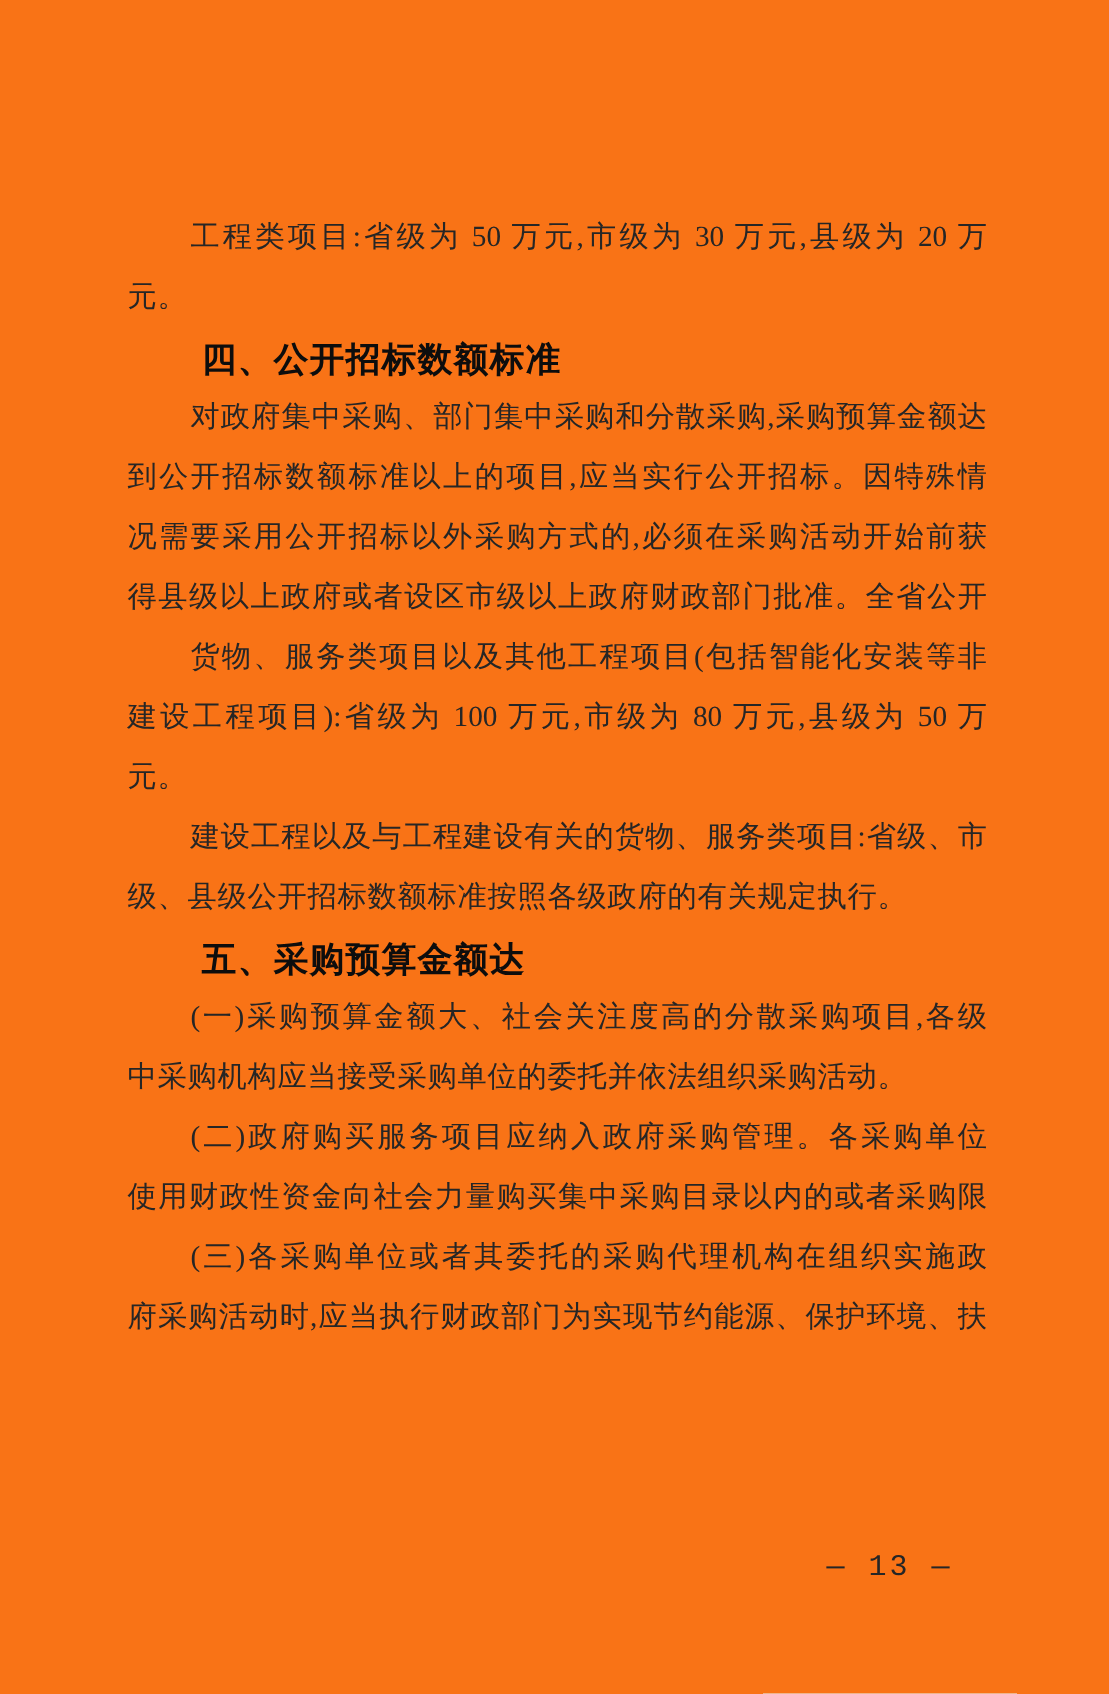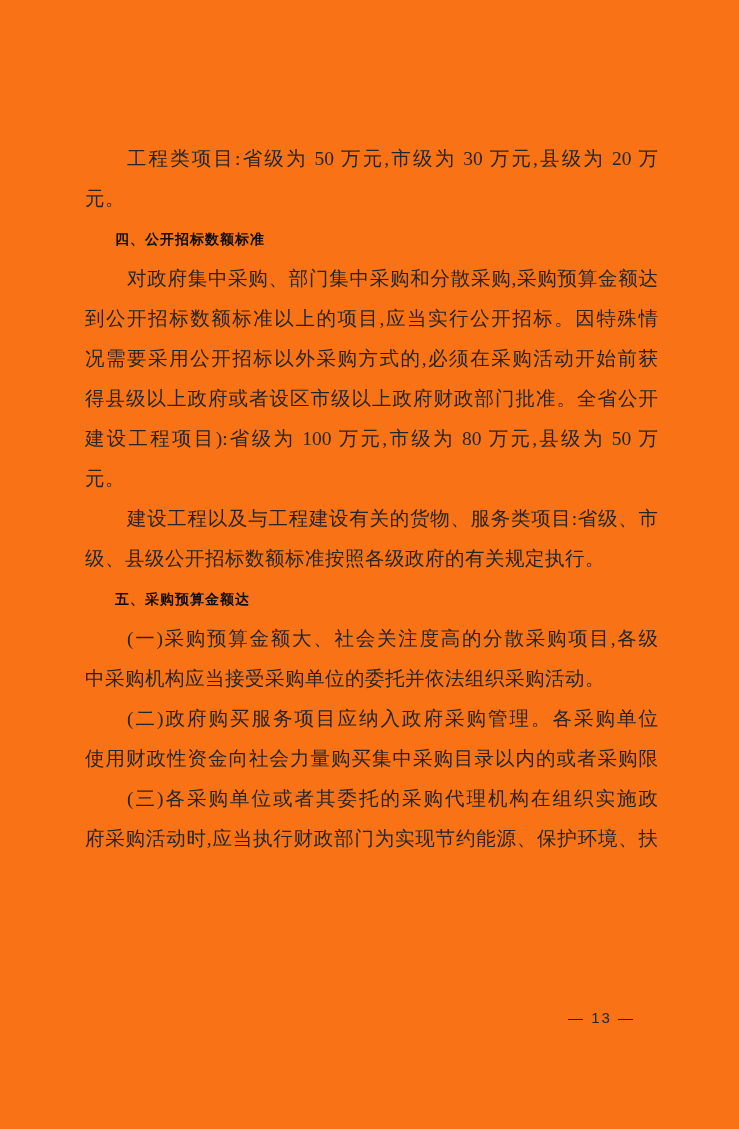--- a/index.html
+++ b/index.html
@@ -34,57 +34,58 @@
   .line.first {
     text-indent: 2.15em;
   }
   .line.lastline {
     text-align-last: left;
     letter-spacing: 0.5px;
   }
   .heading {
     height: 40px;
     line-height: 40px;
-    font-size: 14px;
+    font-size: 23px;
     font-family: "Liberation Sans", sans-serif;
     font-weight: 700;
     color: #0d0d0d;
     text-indent: 2.15em;
     text-align: left;
     text-align-last: left;
     letter-spacing: 1px;
     white-space: nowrap;
   }
   .page-number {
     position: absolute;
-    top: 1006px;
+    top: 1034px;
     right: 104px;
-    font-size: 15px;
+    font-size: 20px;
     line-height: 24px;
     letter-spacing: 2px;
     color: #262626;
-    font-family: Liberation Sans, sans-serif;
+    font-family: Liberation Mono, monospace;
   }
 </style>
 </head>
 <body>
 
 <div class="page">
   <div class="content">
 
     <div class="line first">工程类项目:省级为 50 万元,市级为 30 万元,县级为 20 万</div>
     <div class="line lastline">元。</div>
 
     <div class="heading">四、公开招标数额标准</div>
 
     <div class="line first">对政府集中采购、部门集中采购和分散采购,采购预算金额达</div>
     <div class="line">到公开招标数额标准以上的项目,应当实行公开招标。因特殊情</div>
     <div class="line">况需要采用公开招标以外采购方式的,必须在采购活动开始前获</div>
     <div class="line">得县级以上政府或者设区市级以上政府财政部门批准。全省公开</div>
 
+    <div class="line first">货物、服务类项目以及其他工程项目(包括智能化安装等非</div>
     <div class="line">建设工程项目):省级为 100 万元,市级为 80 万元,县级为 50 万</div>
     <div class="line lastline">元。</div>
 
     <div class="line first">建设工程以及与工程建设有关的货物、服务类项目:省级、市</div>
     <div class="line lastline">级、县级公开招标数额标准按照各级政府的有关规定执行。</div>
 
     <div class="heading">五、采购预算金额达</div>
 
     <div class="line first">(一)采购预算金额大、社会关注度高的分散采购项目,各级</div>
     <div class="line lastline">中采购机构应当接受采购单位的委托并依法组织采购活动。</div>

